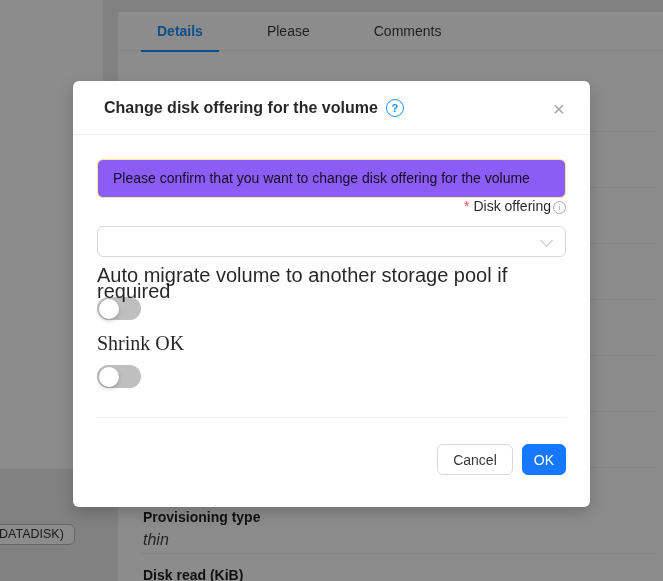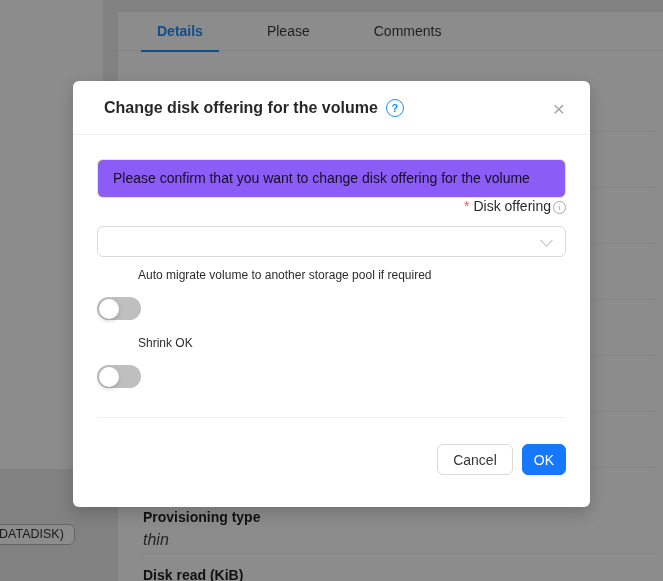--- a/index.html
+++ b/index.html
@@ -105,34 +105,34 @@
   .select {
     position: relative; height: 31px; border: 1px solid #d9d9d9; border-radius: 6px;
     background: #fff; margin-bottom: 10px; cursor: pointer;
   }
   .chevron {
     position: absolute; right: 14px; top: 9px;
     width: 9px; height: 9px;
     border-right: 1.5px solid #bfbfbf; border-bottom: 1.5px solid #bfbfbf;
     transform: rotate(45deg);
   }
-  .switch-label { height: 16px; line-height: 16px; font-size: 12px; color: rgba(0,0,0,0.85); margin-left: 41px; }
+  .switch-label { height: 16px; line-height: 16px; font-size: 20px; color: rgba(0,0,0,0.85); }
   .lbl-automigrate { margin-bottom: 14px; }
   .switch {
     position: relative; display: block; width: 44px; height: 23px;
     border: 0; border-radius: 12px; background: rgba(0,0,0,0.25);
     cursor: pointer; padding: 0;
   }
   .switch .knob {
     position: absolute; left: 2px; top: 1.5px; width: 20px; height: 20px;
     border-radius: 50%; background: #fff;
     box-shadow: 0 2px 4px rgba(0,35,11,0.2);
   }
   .sw1 { margin-bottom: 15px; }
-  .lbl-shrink { margin-bottom: 14px; }
+  .lbl-shrink { margin-bottom: 14px; font-family: Liberation Serif, serif; }
   .form-divider { height: 1px; background: #f0f0f0; margin-top: 29px; }
   .modal-footer {
     display: flex; justify-content: flex-end; 
     gap: 9px; margin-top: 26px; padding: 0 24px;
   }
   .btn {
     height: 31px; border-radius: 6px; font-size: 14px; cursor: pointer;
     font-family: "Liberation Sans", sans-serif;
     display: inline-flex; align-items: center; justify-content: center;
   }

